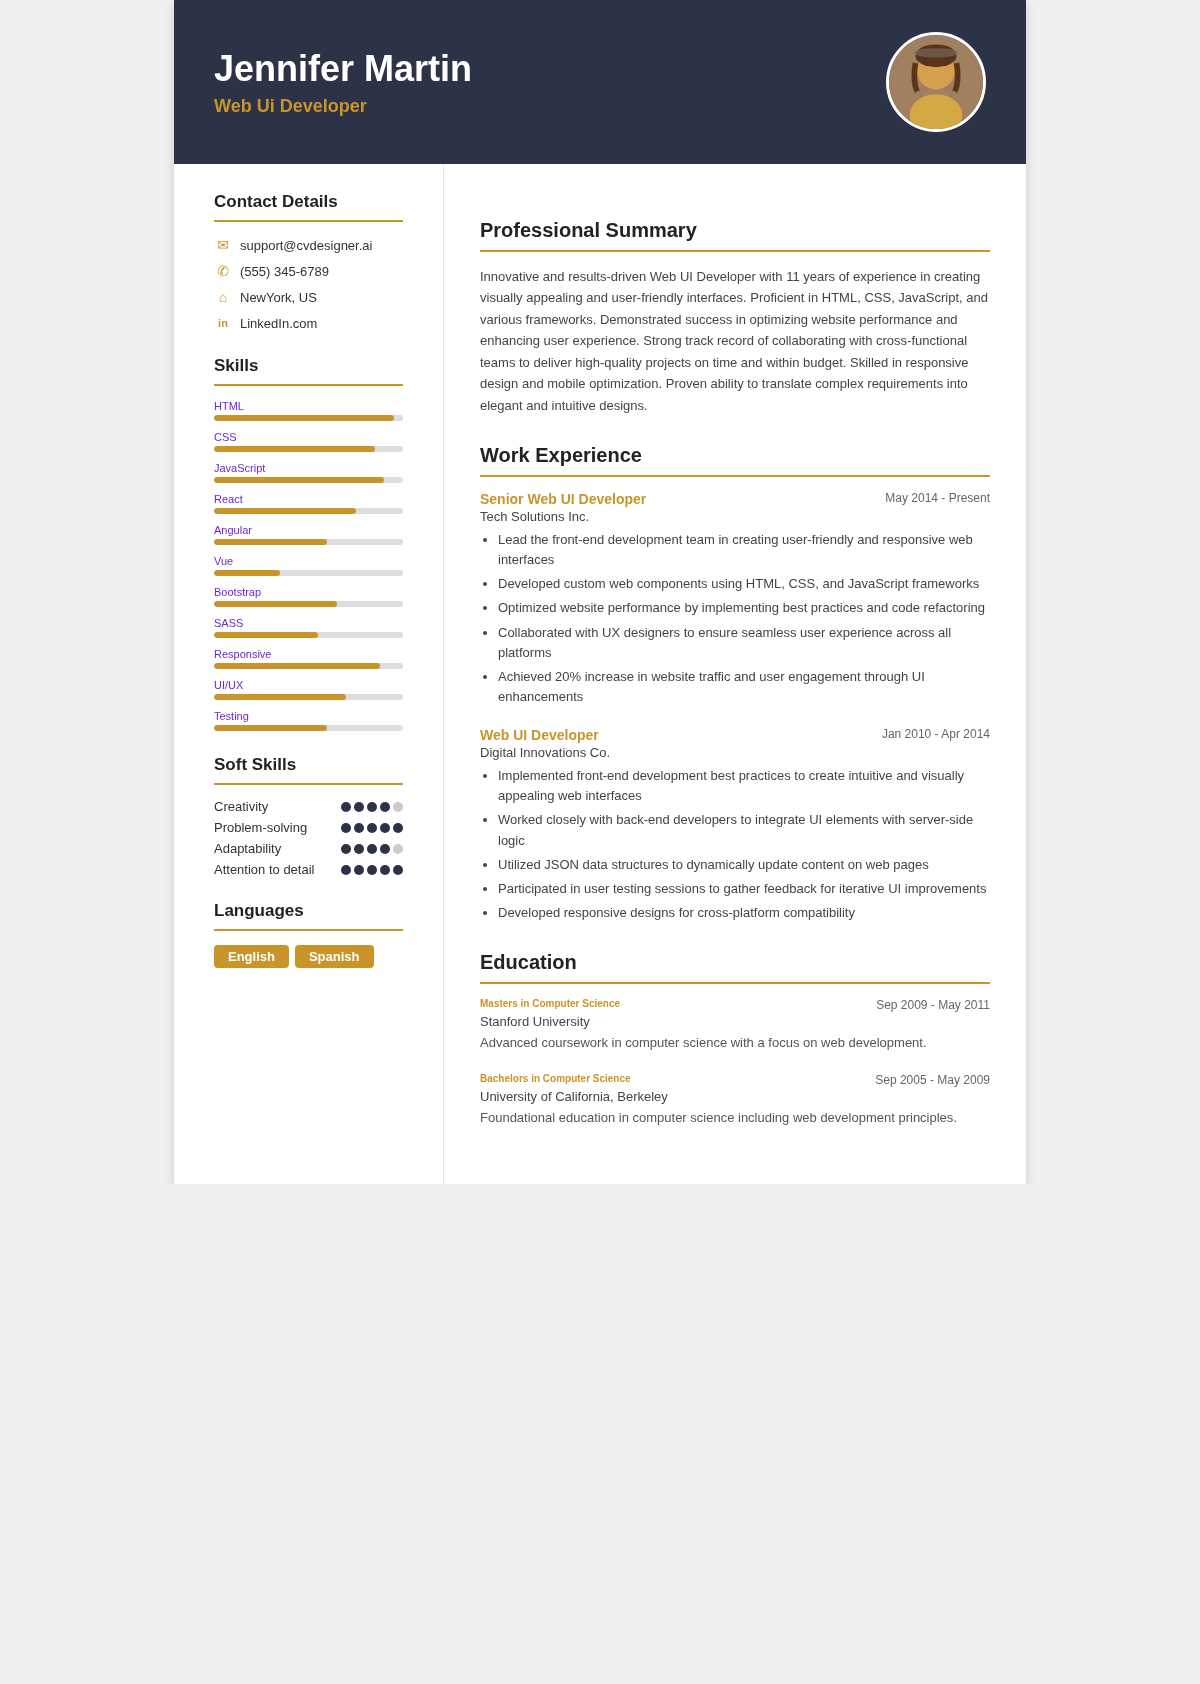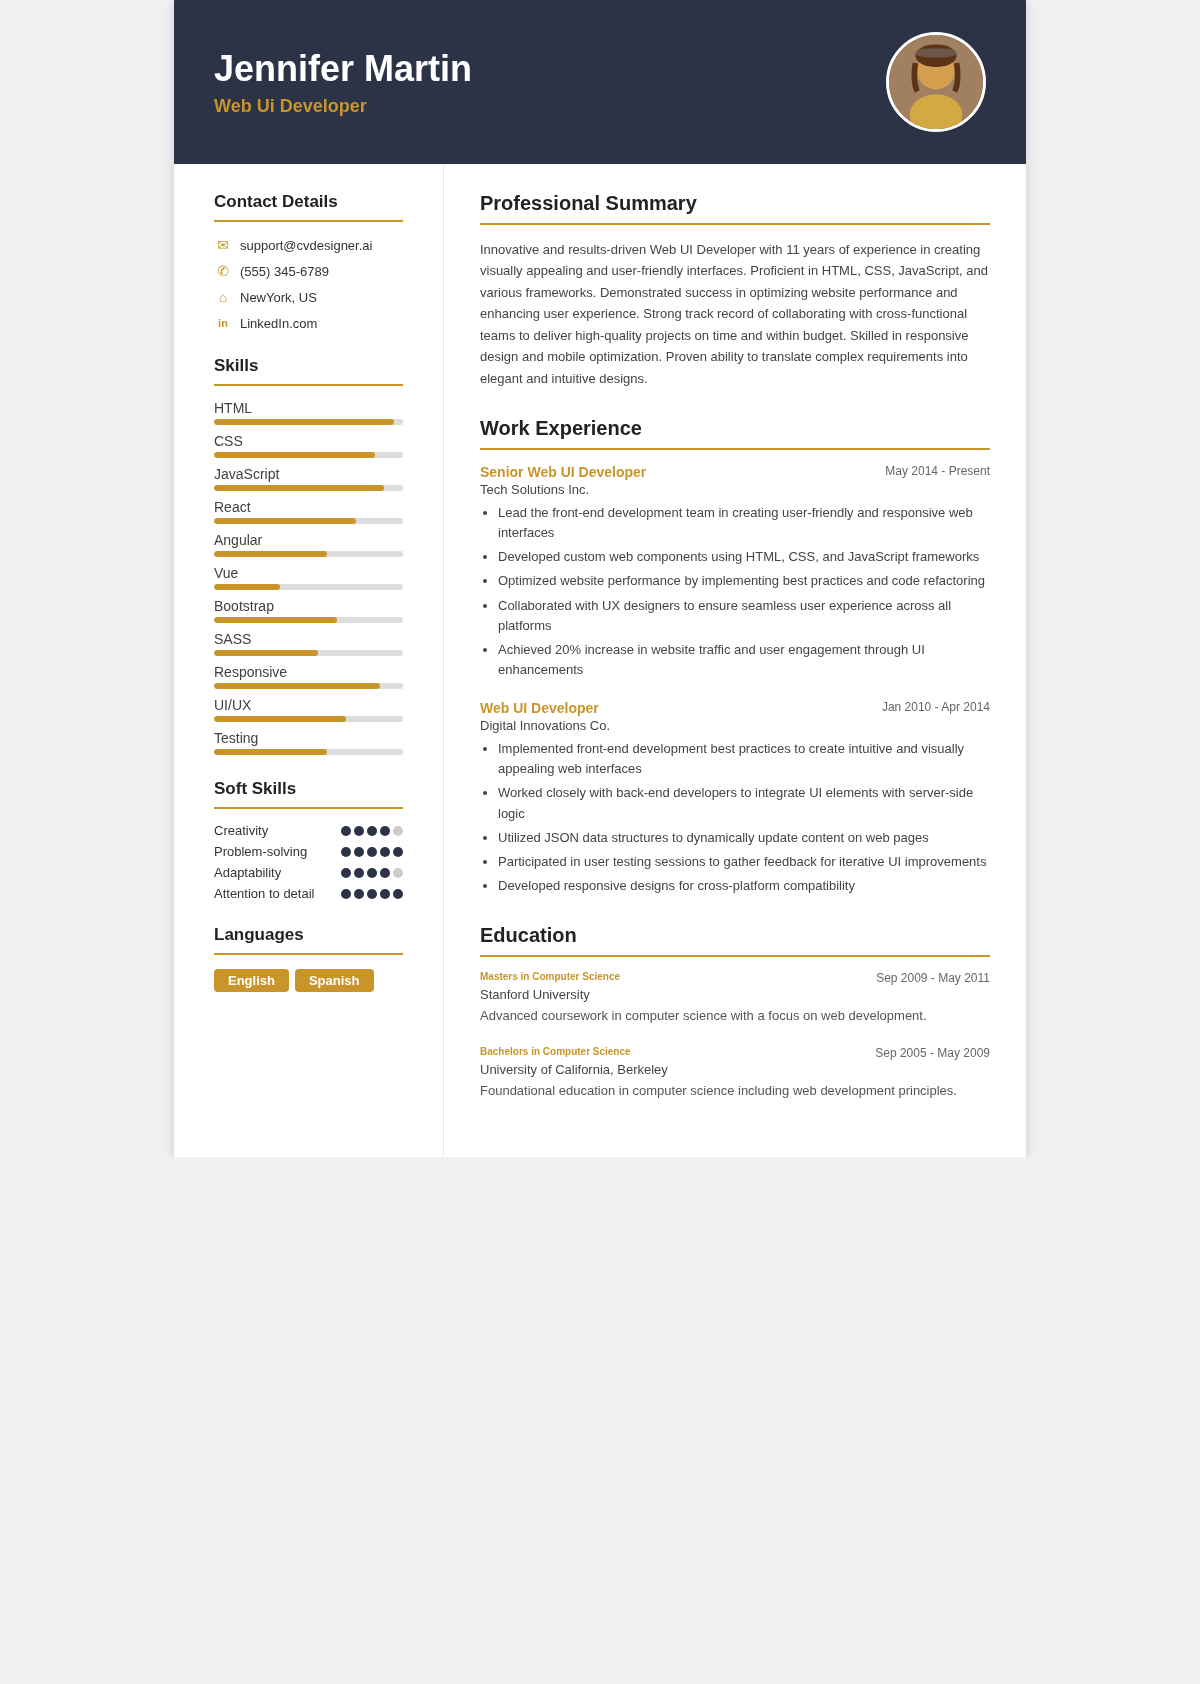--- a/index.html
+++ b/index.html
@@ -93,23 +93,24 @@
       display: flex;
       align-items: center;
       justify-content: center;
       font-size: 14px;
     }
     
     .skill-item {
       margin-bottom: 8px;
     }
     .skill-name {
-      font-size: 14px;
-      color: #404040;
+      font-size: 11px;
+      color: #6d28d9;
       margin-bottom: 3px;
+      margin-top: 10px;
     }
     .skill-bar {
       height: 6px;
       background: #ddd;
       border-radius: 3px;
       overflow: hidden;
     }
     .skill-fill {
       height: 100%;
       background: #c9952a;
@@ -146,20 +147,21 @@
       color: #fff;
       padding: 4px 14px;
       border-radius: 4px;
       font-size: 13px;
       font-weight: 600;
     }
     
     .right-content {
       flex: 1;
       padding: 28px 36px;
+      margin-top: 27px;
     }
     .section {
       margin-bottom: 28px;
     }
     .section h2 {
       font-size: 20px;
       font-weight: 700;
       color: #222;
       margin-bottom: 8px;
     }

